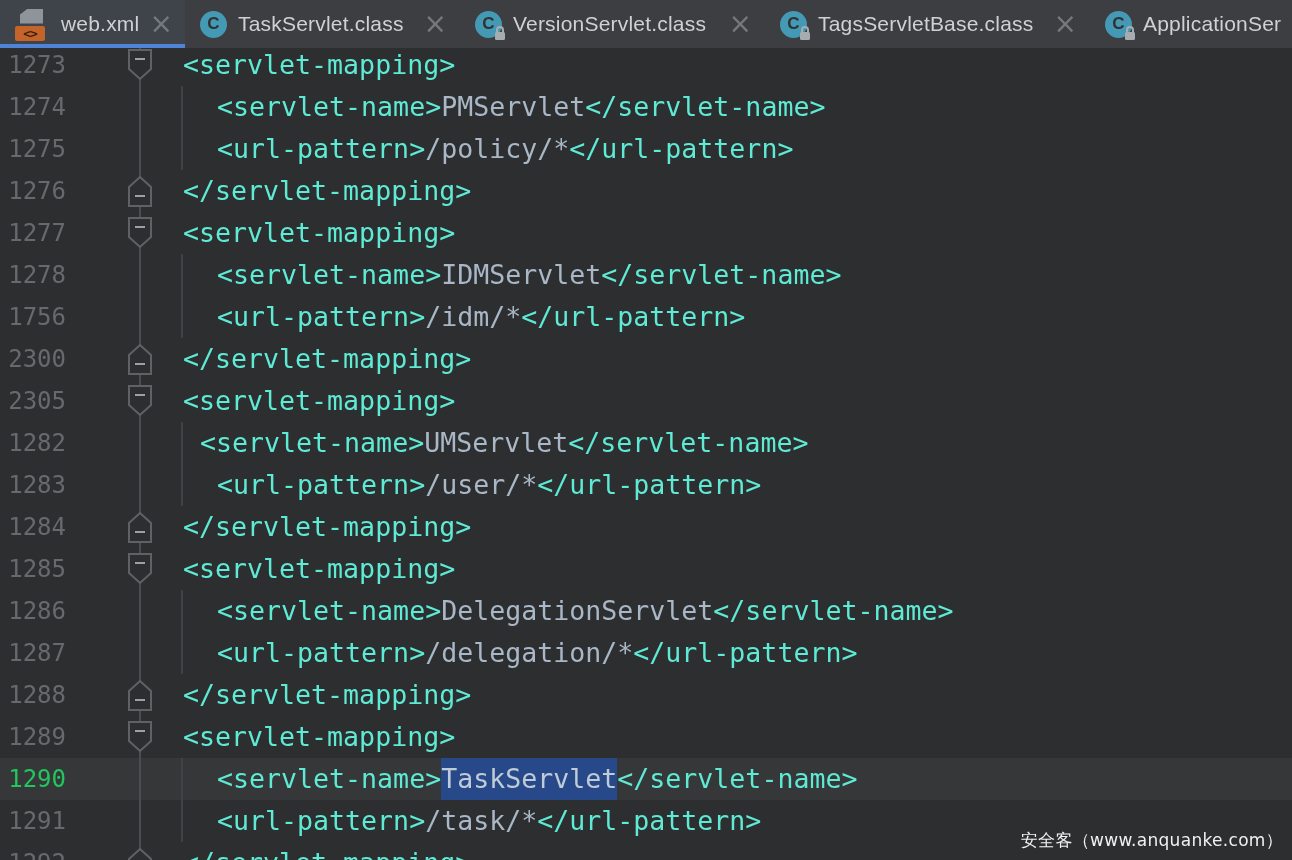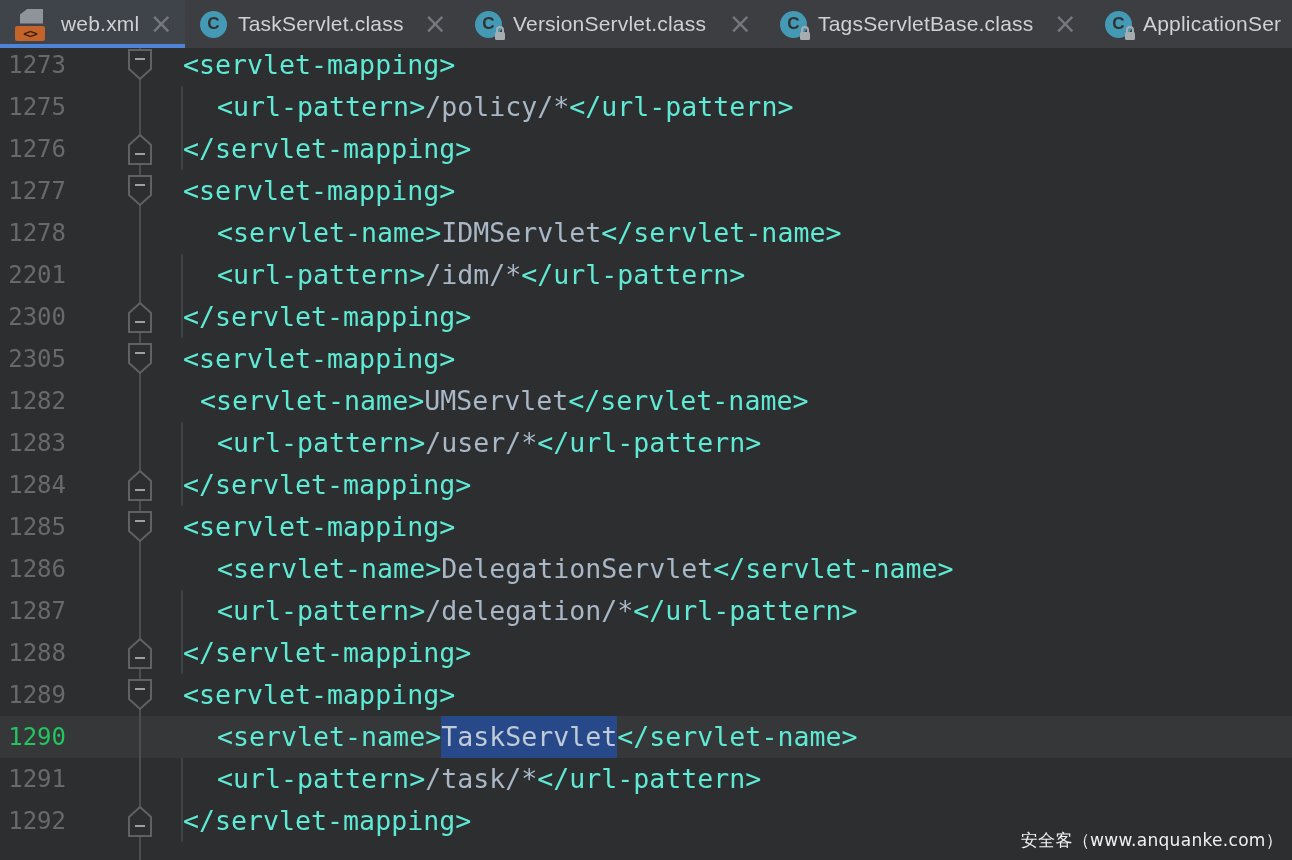--- a/index.html
+++ b/index.html
@@ -87,20 +87,24 @@
   <div class="rows" id="rows">
       <div class="row">
         <div class="lnum">1273</div>
         <span class="fold-marker"><svg width="24" height="32" viewBox="0 0 24 32">
             <polygon points="1,1 23,1 23,20 12,30 1,20" fill="#2C2E30" stroke="#5E6265" stroke-width="2"></polygon>
             <line x1="7" y1="10" x2="17" y2="10" stroke="#9DA0A3" stroke-width="2"></line>
           </svg></span>
         <div class="codeline" style="left: 183px;"><span class="seg seg-tag">&lt;servlet-mapping&gt;</span></div>
       </div>
       <div class="row">
+        <div class="lnum">1274</div>
+        <div class="codeline" style="left: 217px;"><span class="seg seg-tag">&lt;servlet-name&gt;</span><span class="seg seg-text">PMServlet</span><span class="seg seg-tag">&lt;/servlet-name&gt;</span></div>
+      </div>
+      <div class="row">
         <div class="lnum">1275</div>
         <div class="codeline" style="left: 217px;"><span class="seg seg-tag">&lt;url-pattern&gt;</span><span class="seg seg-text">/policy/*</span><span class="seg seg-tag">&lt;/url-pattern&gt;</span></div>
       </div>
       <div class="row">
         <div class="lnum">1276</div>
         <span class="fold-marker"><svg width="24" height="32" viewBox="0 0 24 32">
             <polygon points="12,2 23,12 23,31 1,31 1,12" fill="#2C2E30" stroke="#5E6265" stroke-width="2"></polygon>
             <line x1="7" y1="21" x2="17" y2="21" stroke="#9DA0A3" stroke-width="2"></line>
           </svg></span>
         <div class="codeline" style="left: 183px;"><span class="seg seg-tag">&lt;/servlet-mapping&gt;</span></div>
@@ -111,21 +115,21 @@
             <polygon points="1,1 23,1 23,20 12,30 1,20" fill="#2C2E30" stroke="#5E6265" stroke-width="2"></polygon>
             <line x1="7" y1="10" x2="17" y2="10" stroke="#9DA0A3" stroke-width="2"></line>
           </svg></span>
         <div class="codeline" style="left: 183px;"><span class="seg seg-tag">&lt;servlet-mapping&gt;</span></div>
       </div>
       <div class="row">
         <div class="lnum">1278</div>
         <div class="codeline" style="left: 217px;"><span class="seg seg-tag">&lt;servlet-name&gt;</span><span class="seg seg-text">IDMServlet</span><span class="seg seg-tag">&lt;/servlet-name&gt;</span></div>
       </div>
       <div class="row">
-        <div class="lnum">2201</div>
+        <div class="lnum">1756</div>
         <div class="codeline" style="left: 217px;"><span class="seg seg-tag">&lt;url-pattern&gt;</span><span class="seg seg-text">/idm/*</span><span class="seg seg-tag">&lt;/url-pattern&gt;</span></div>
       </div>
       <div class="row">
         <div class="lnum">2300</div>
         <span class="fold-marker"><svg width="24" height="32" viewBox="0 0 24 32">
             <polygon points="12,2 23,12 23,31 1,31 1,12" fill="#2C2E30" stroke="#5E6265" stroke-width="2"></polygon>
             <line x1="7" y1="21" x2="17" y2="21" stroke="#9DA0A3" stroke-width="2"></line>
           </svg></span>
         <div class="codeline" style="left: 183px;"><span class="seg seg-tag">&lt;/servlet-mapping&gt;</span></div>
       </div>

